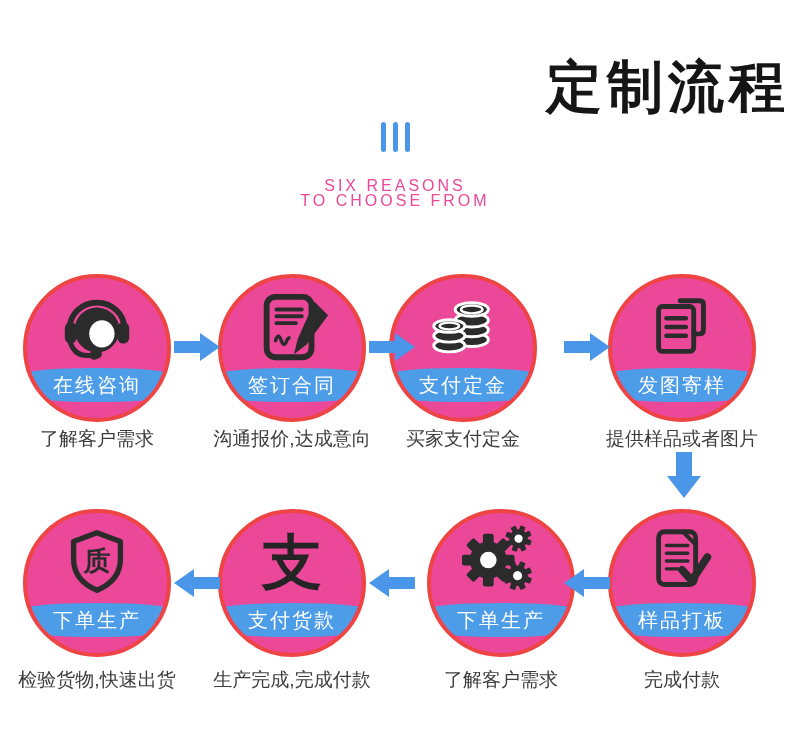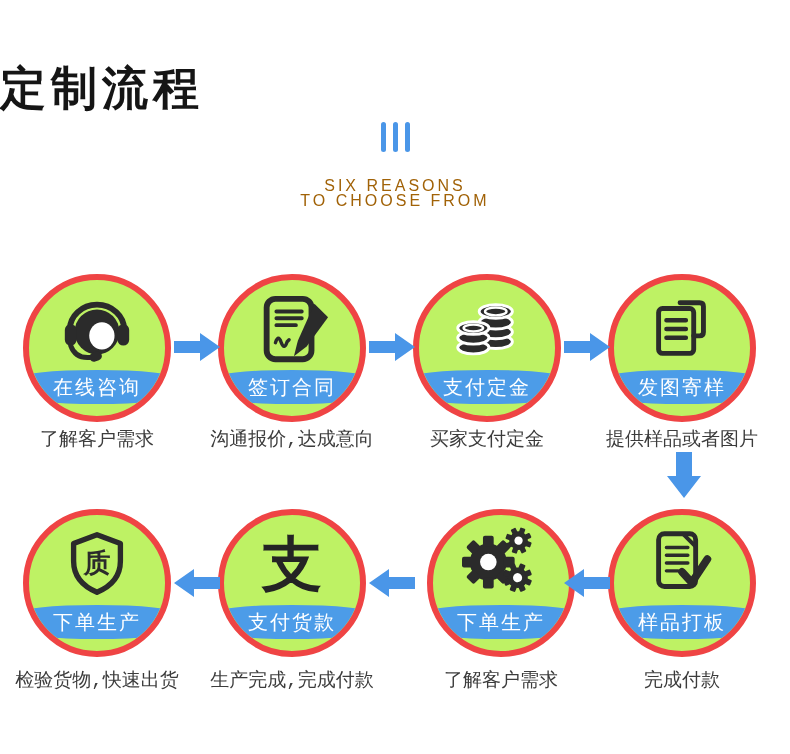--- a/index.html
+++ b/index.html
@@ -1,41 +1,41 @@
 <!DOCTYPE html>
 <html><head>
 <meta charset="utf-8">
 <style>
   html,body{margin:0;padding:0;background:#fff;}
   body{font-family:"Liberation Sans","DejaVu Sans",sans-serif;}
   .canvas{position:relative;width:790px;height:754px;margin:0 auto;background:#fff;overflow:hidden;}
 
   
-  .title{position:absolute;top:50px;left:0;width:100%;text-align:left;
-         font-size:46px;font-weight:800;color:#151515;letter-spacing:5px;margin-top:8px;}
+  .title{position:absolute;top:50px;left:0;width:100%;text-align:right;
+         font-size:56px;font-weight:800;color:#151515;letter-spacing:5px;}
   .bars{position:absolute;top:122px;left:0;width:100%;text-align:center;line-height:0;}
   .bars span{display:inline-block;width:5px;height:30px;margin:0 3.5px;border-radius:2.5px;background:#4a96e8;}
   .subtitle{position:absolute;left:0;width:100%;text-align:center;
-            font-size:16px;letter-spacing:3px;color:#a16207;}
+            font-size:16px;letter-spacing:3px;color:#ec4899;}
   .sub1{top:177px;} .sub2{top:192px;}
 
   
   .step{position:absolute;width:148px;}
   .circle{position:relative;width:148px;height:148px;box-sizing:border-box;
-          border:6px solid #ef4444;border-radius:50%;background:#bef264;overflow:hidden;}
+          border:4px solid #ef4444;border-radius:50%;background:#ec4899;overflow:hidden;}
   .icon-area{position:absolute;top:10px;left:0;right:0;height:80px;
              display:flex;align-items:center;justify-content:center;}
   .band{position:absolute;left:-12px;right:-12px;top:90px;height:34px;background:#4c9ce8;
         border-radius:50%/24%;display:flex;align-items:center;justify-content:center;}
   .band span{color:#fff;font-size:20px;font-weight:500;letter-spacing:2px;}
   .caption{position:absolute;top:152px;left:50%;transform:translateX(-50%);
-           white-space:nowrap;font-size:19px;color:#3c3c3c;font-family:Liberation Mono, monospace;}
+           white-space:nowrap;font-size:19px;color:#3c3c3c;}
   .row2 .caption{top:158px;}
 
-  .s1{left:23px;top:274px;} .s2{left:218px;top:274px;} .s3{left:413px;top:274px;} .s4{left:608px;top:274px;}
+  .s1{left:23px;top:274px;} .s2{left:218px;top:274px;} .s3{left:389px;top:274px;} .s4{left:608px;top:274px;}
   .s5{left:608px;top:509px;} .s6{left:427px;top:509px;} .s7{left:218px;top:509px;} .s8{left:23px;top:509px;}
 
   
   .arrow{position:absolute;line-height:0;}
   .ar1{left:174px;top:332px;} .ar2{left:369px;top:332px;} .ar3{left:564px;top:332px;}
   .adown{left:666px;top:452px;}
   .al1{left:564px;top:568px;} .al2{left:369px;top:568px;} .al3{left:174px;top:568px;}
   .arrow polygon{fill:#4a96e8;}
 
   

